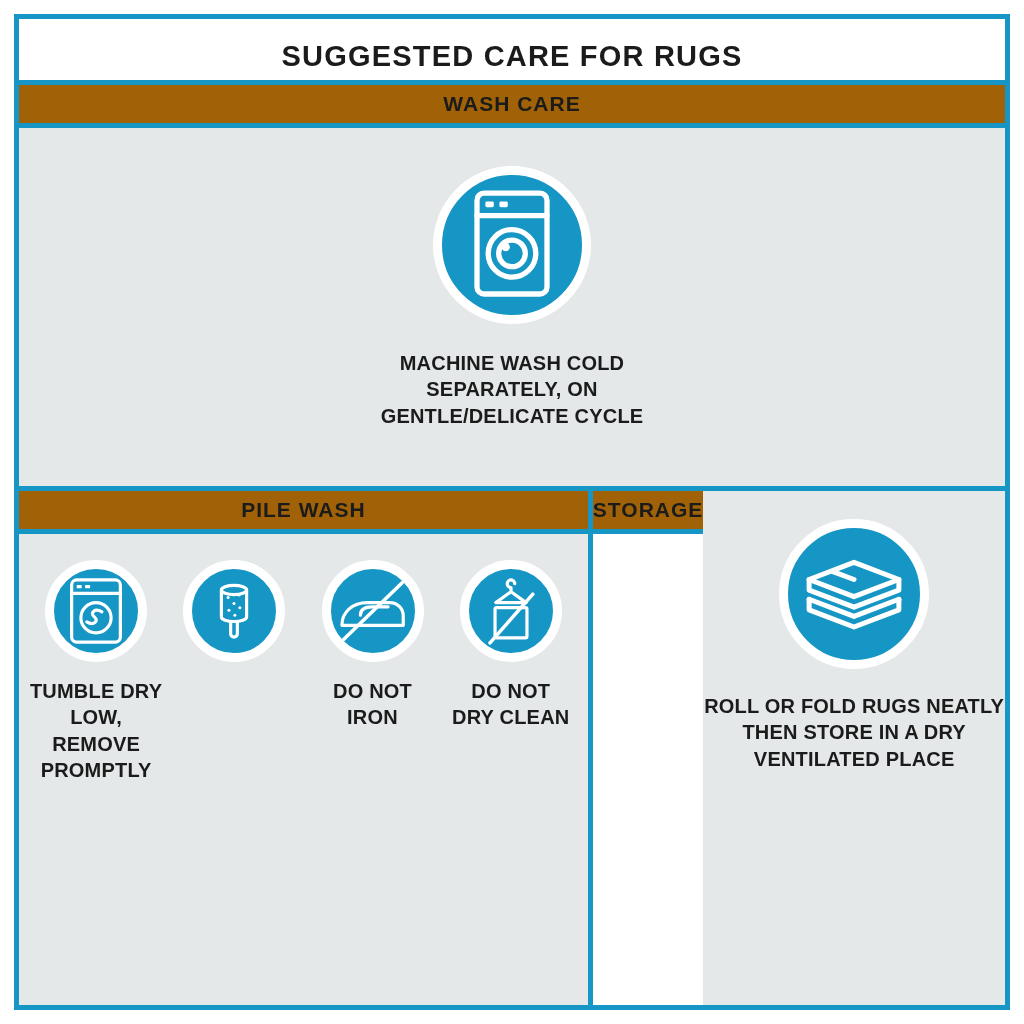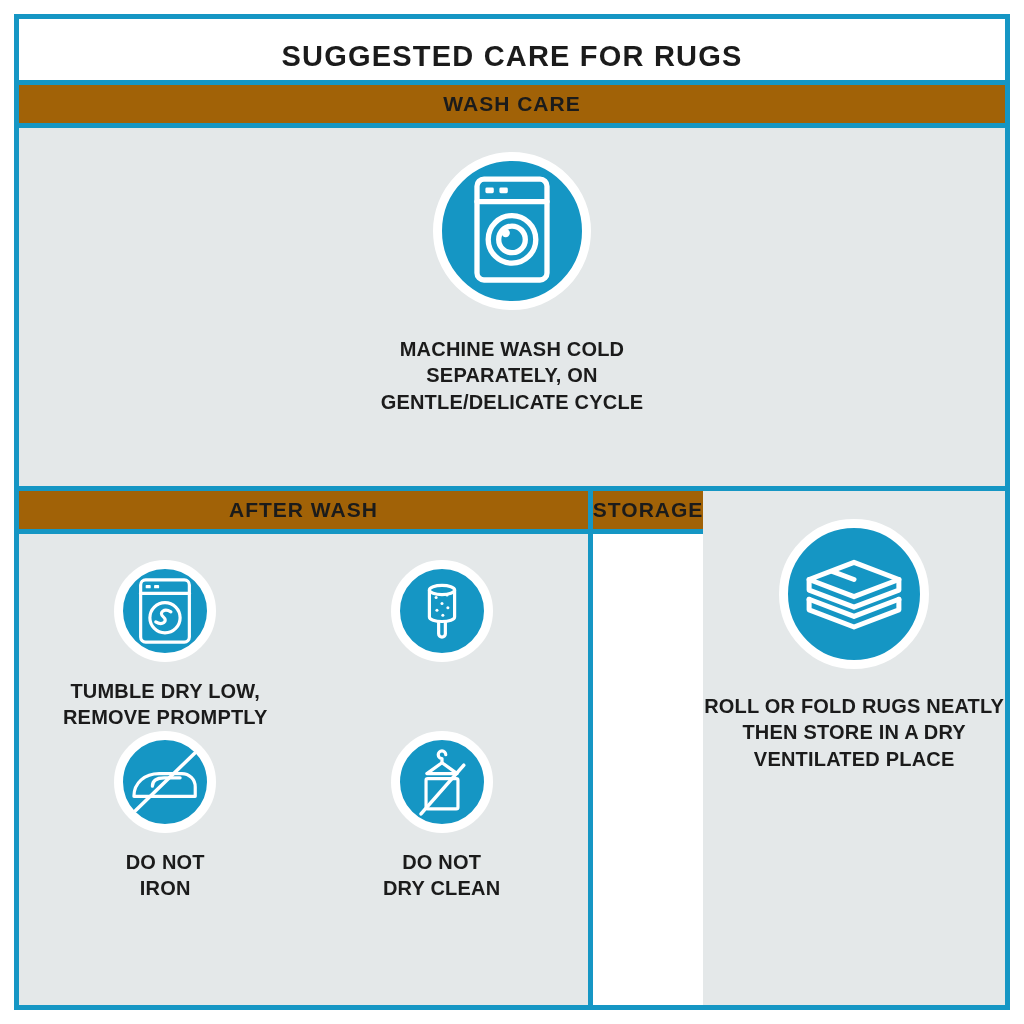--- a/index.html
+++ b/index.html
@@ -11,37 +11,37 @@
   html,body{width:1024px;height:1024px;}
   body{background:#fff;font-family:"Liberation Sans", sans-serif;color:var(--ink);}
   .page{width:1024px;height:1024px;padding:14px;background:#fff;}
   .frame{width:100%;height:100%;border:5px solid var(--accent);display:flex;flex-direction:column;background:#fff;}
 
   .title-row{height:66px;flex:0 0 66px;display:flex;align-items:center;justify-content:center;background:#fff;border-bottom:5px solid var(--accent);}
   .title-row h1{font-size:29px;font-weight:700;letter-spacing:1.2px;margin-top:14px;}
 
   .band{height:43px;flex:0 0 43px;display:flex;align-items:center;justify-content:center;background:#a16207;border-bottom:5px solid var(--accent);font-size:21px;font-weight:700;letter-spacing:1px;}
 
-  .wash-body{flex:0 0 363px;background:var(--panel);border-bottom:5px solid var(--accent);display:flex;justify-content:center;gap:95px;padding-top:24px;}
+  .wash-body{flex:0 0 363px;background:var(--panel);border-bottom:5px solid var(--accent);display:flex;justify-content:center;gap:95px;padding-top:38px;}
 
   .care-item{display:flex;flex-direction:column;align-items:center;width:310px;}
   .circle{background:var(--accent);border-radius:50%;border:9px solid #fff;flex:0 0 auto;}
   .circle.lg{width:158px;height:158px;}
   .circle.md{width:150px;height:150px;}
   .circle.sm{width:102px;height:102px;}
   .circle svg{width:100%;height:100%;display:block;}
 
   .caption{margin-top:26px;text-align:center;font-weight:700;font-size:20px;line-height:1.32;white-space:pre-line;letter-spacing:0.2px;}
 
   .bottom{flex:1;display:flex;min-height:0;}
   .col-left{width:58.2%;border-right:5px solid var(--accent);display:flex;flex-direction:column;}
   .col-right{flex:1;display:flex;flex-direction:row;}
   .col-body{flex:1;background:var(--panel);min-height:0;}
 
-  .aw-grid{display:grid;grid-template-columns:1fr 1fr;padding:26px 8px 8px;}
+  .aw-grid{display:grid;grid-template-columns:1fr 1fr 1fr 1fr;padding:26px 8px 8px;row-gap:28px;}
   .aw-grid .care-item{width:auto;}
   .aw-grid .caption{margin-top:16px;font-size:20px;}
 
   .storage-body{display:flex;flex-direction:column;align-items:center;padding-top:28px;}
   .storage-body .caption{margin-top:24px;font-size:20px;}
   .storage-paragraphs{display:flex;flex-direction:column;margin-top:24px;}
   .storage-paragraphs .caption{margin-top:0;}
 
   svg .st{fill:none;stroke:#fff;stroke-width:3.8;stroke-linecap:round;stroke-linejoin:round;}
   svg .fillw{fill:#fff;stroke:none;}
@@ -81,21 +81,21 @@
 GENTLE/DELICATE CYCLE</div>
       </div>
 
 
     </div>
 
     <div class="bottom">
 
       <div class="col-left">
         <div class="band">
-          <span>AFTER WASH</span>
+          <span>PILE WASH</span>
         </div>
         <div class="col-body">
           <div class="aw-grid">
 
             <div class="care-item">
               <span class="circle sm">
                 <svg viewBox="0 0 100 100">
                   <rect class="st" x="21" y="13" width="58" height="74" rx="6"></rect>
                   <line class="st" x1="21" y1="29" x2="79" y2="29"></line>
                   <rect class="fillw" x="27" y="19" width="6" height="4" rx="1"></rect>

